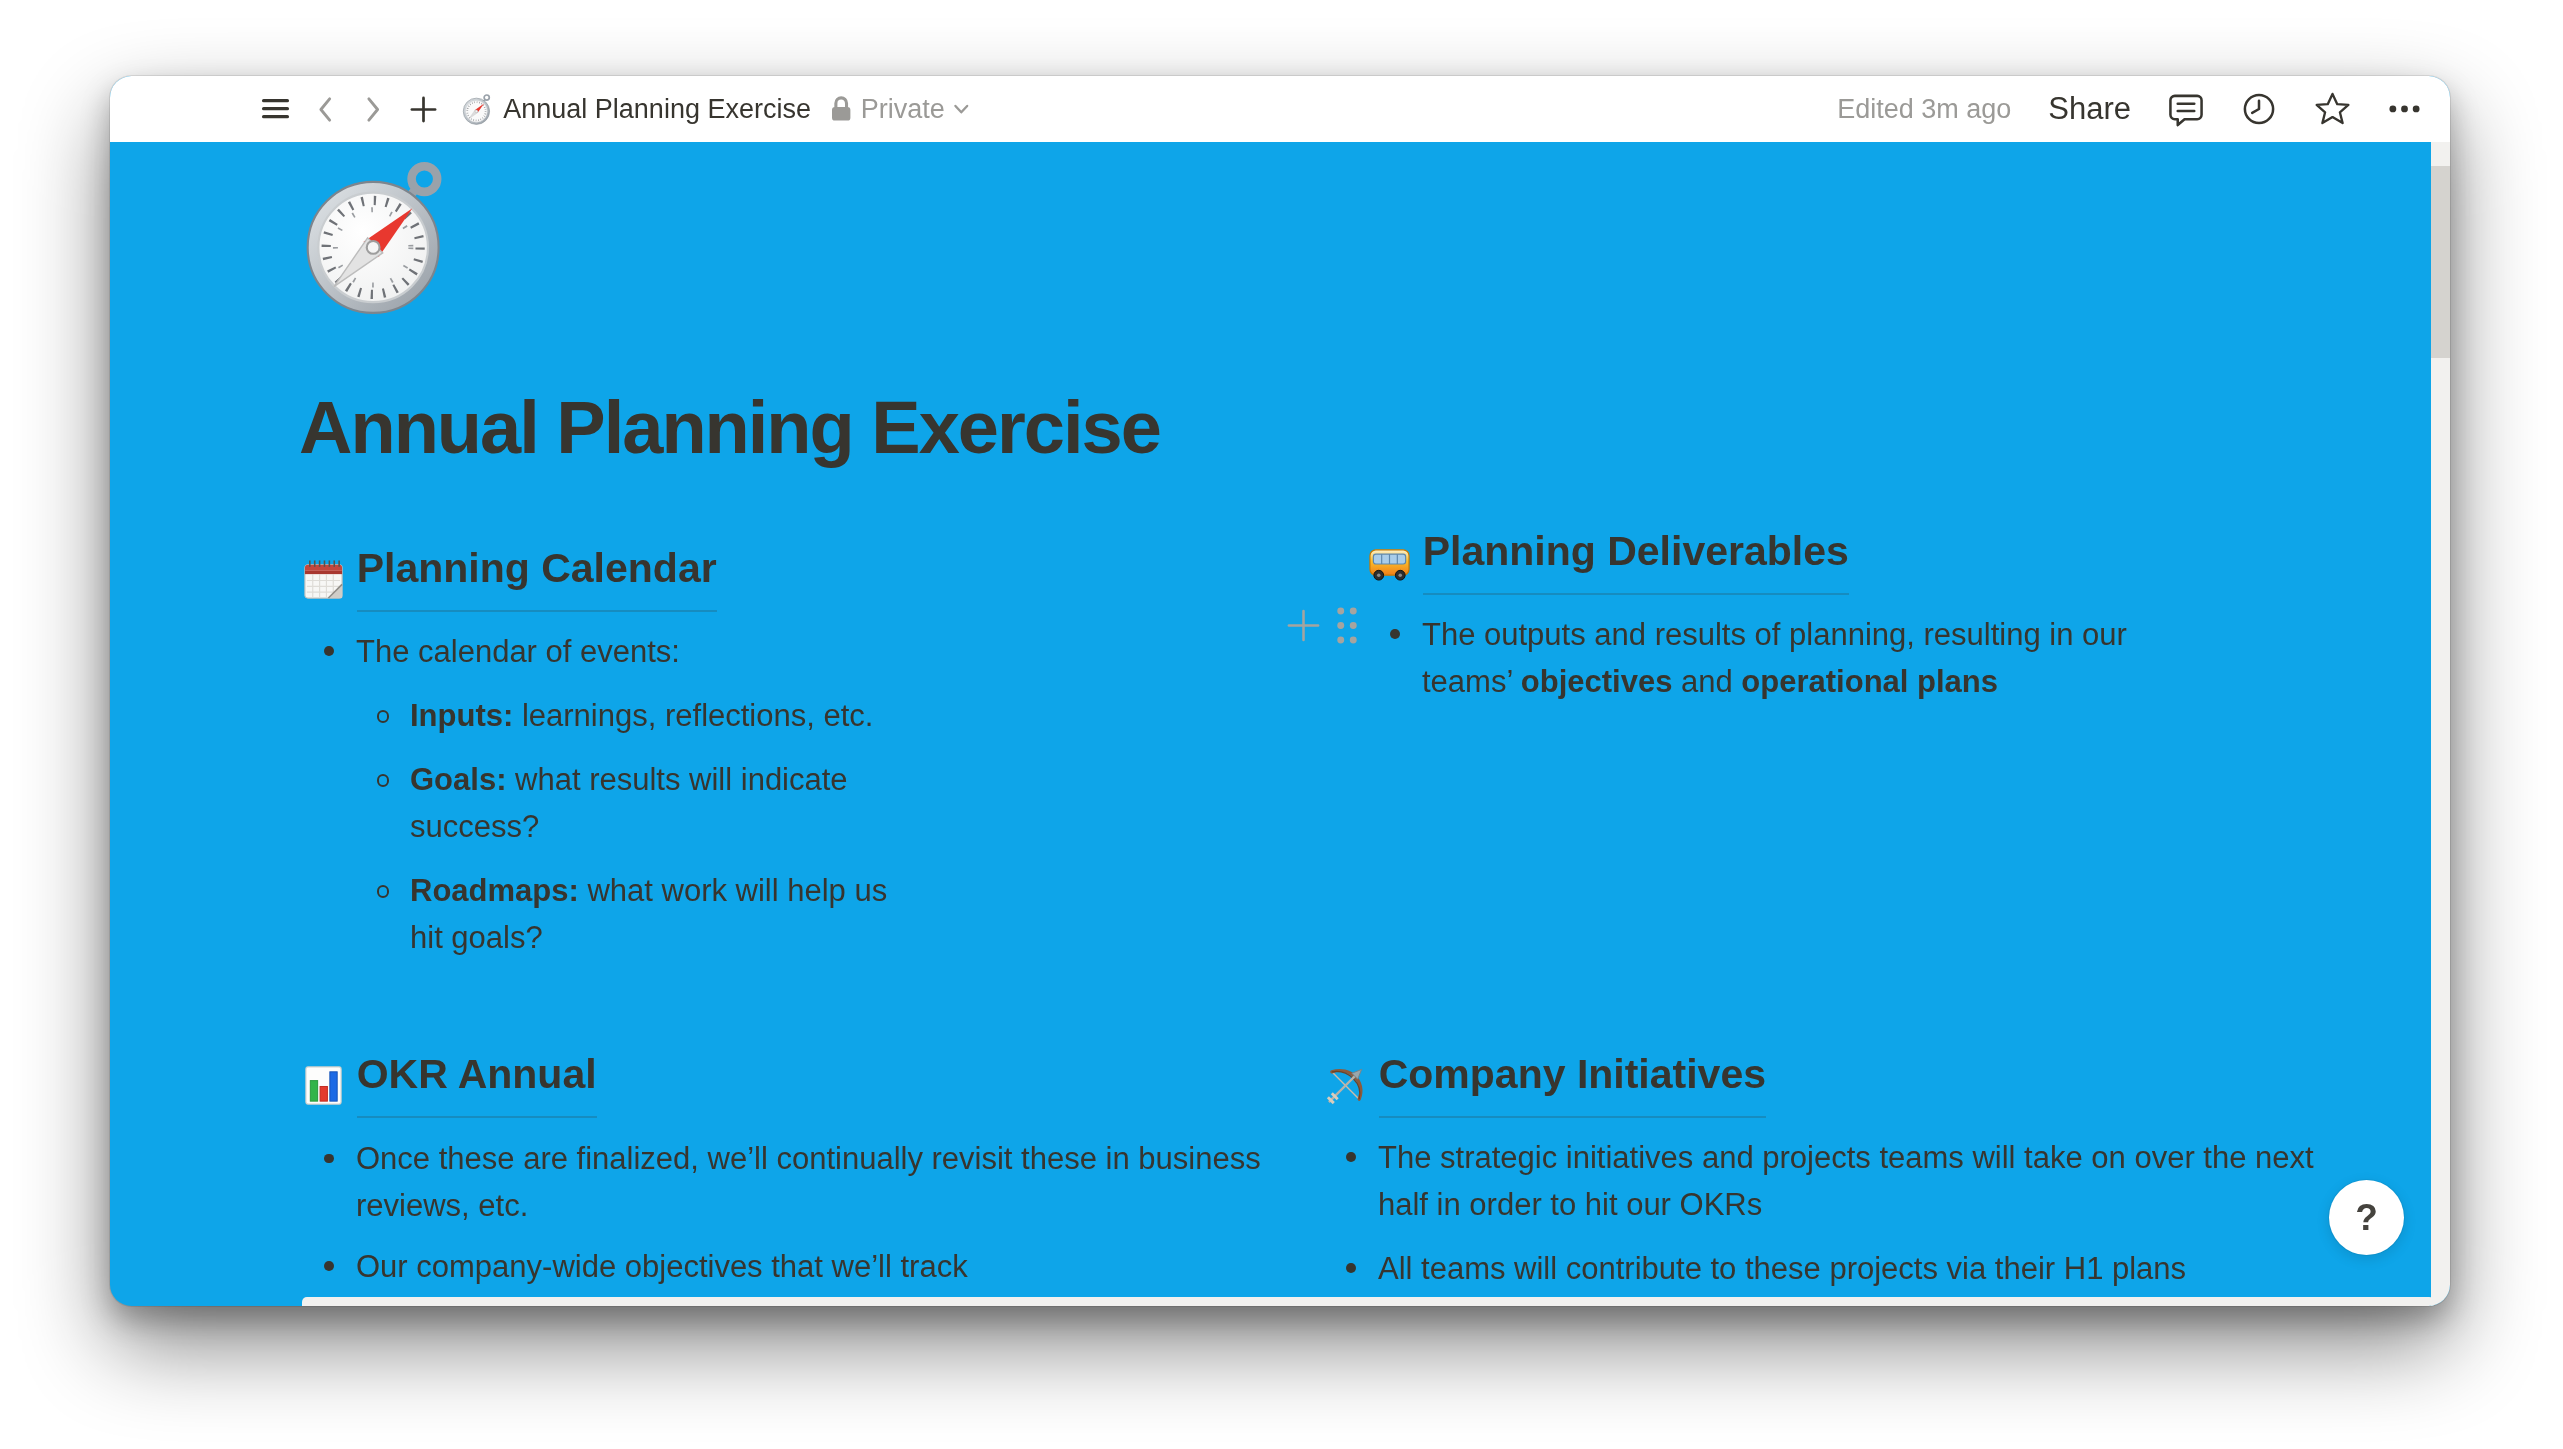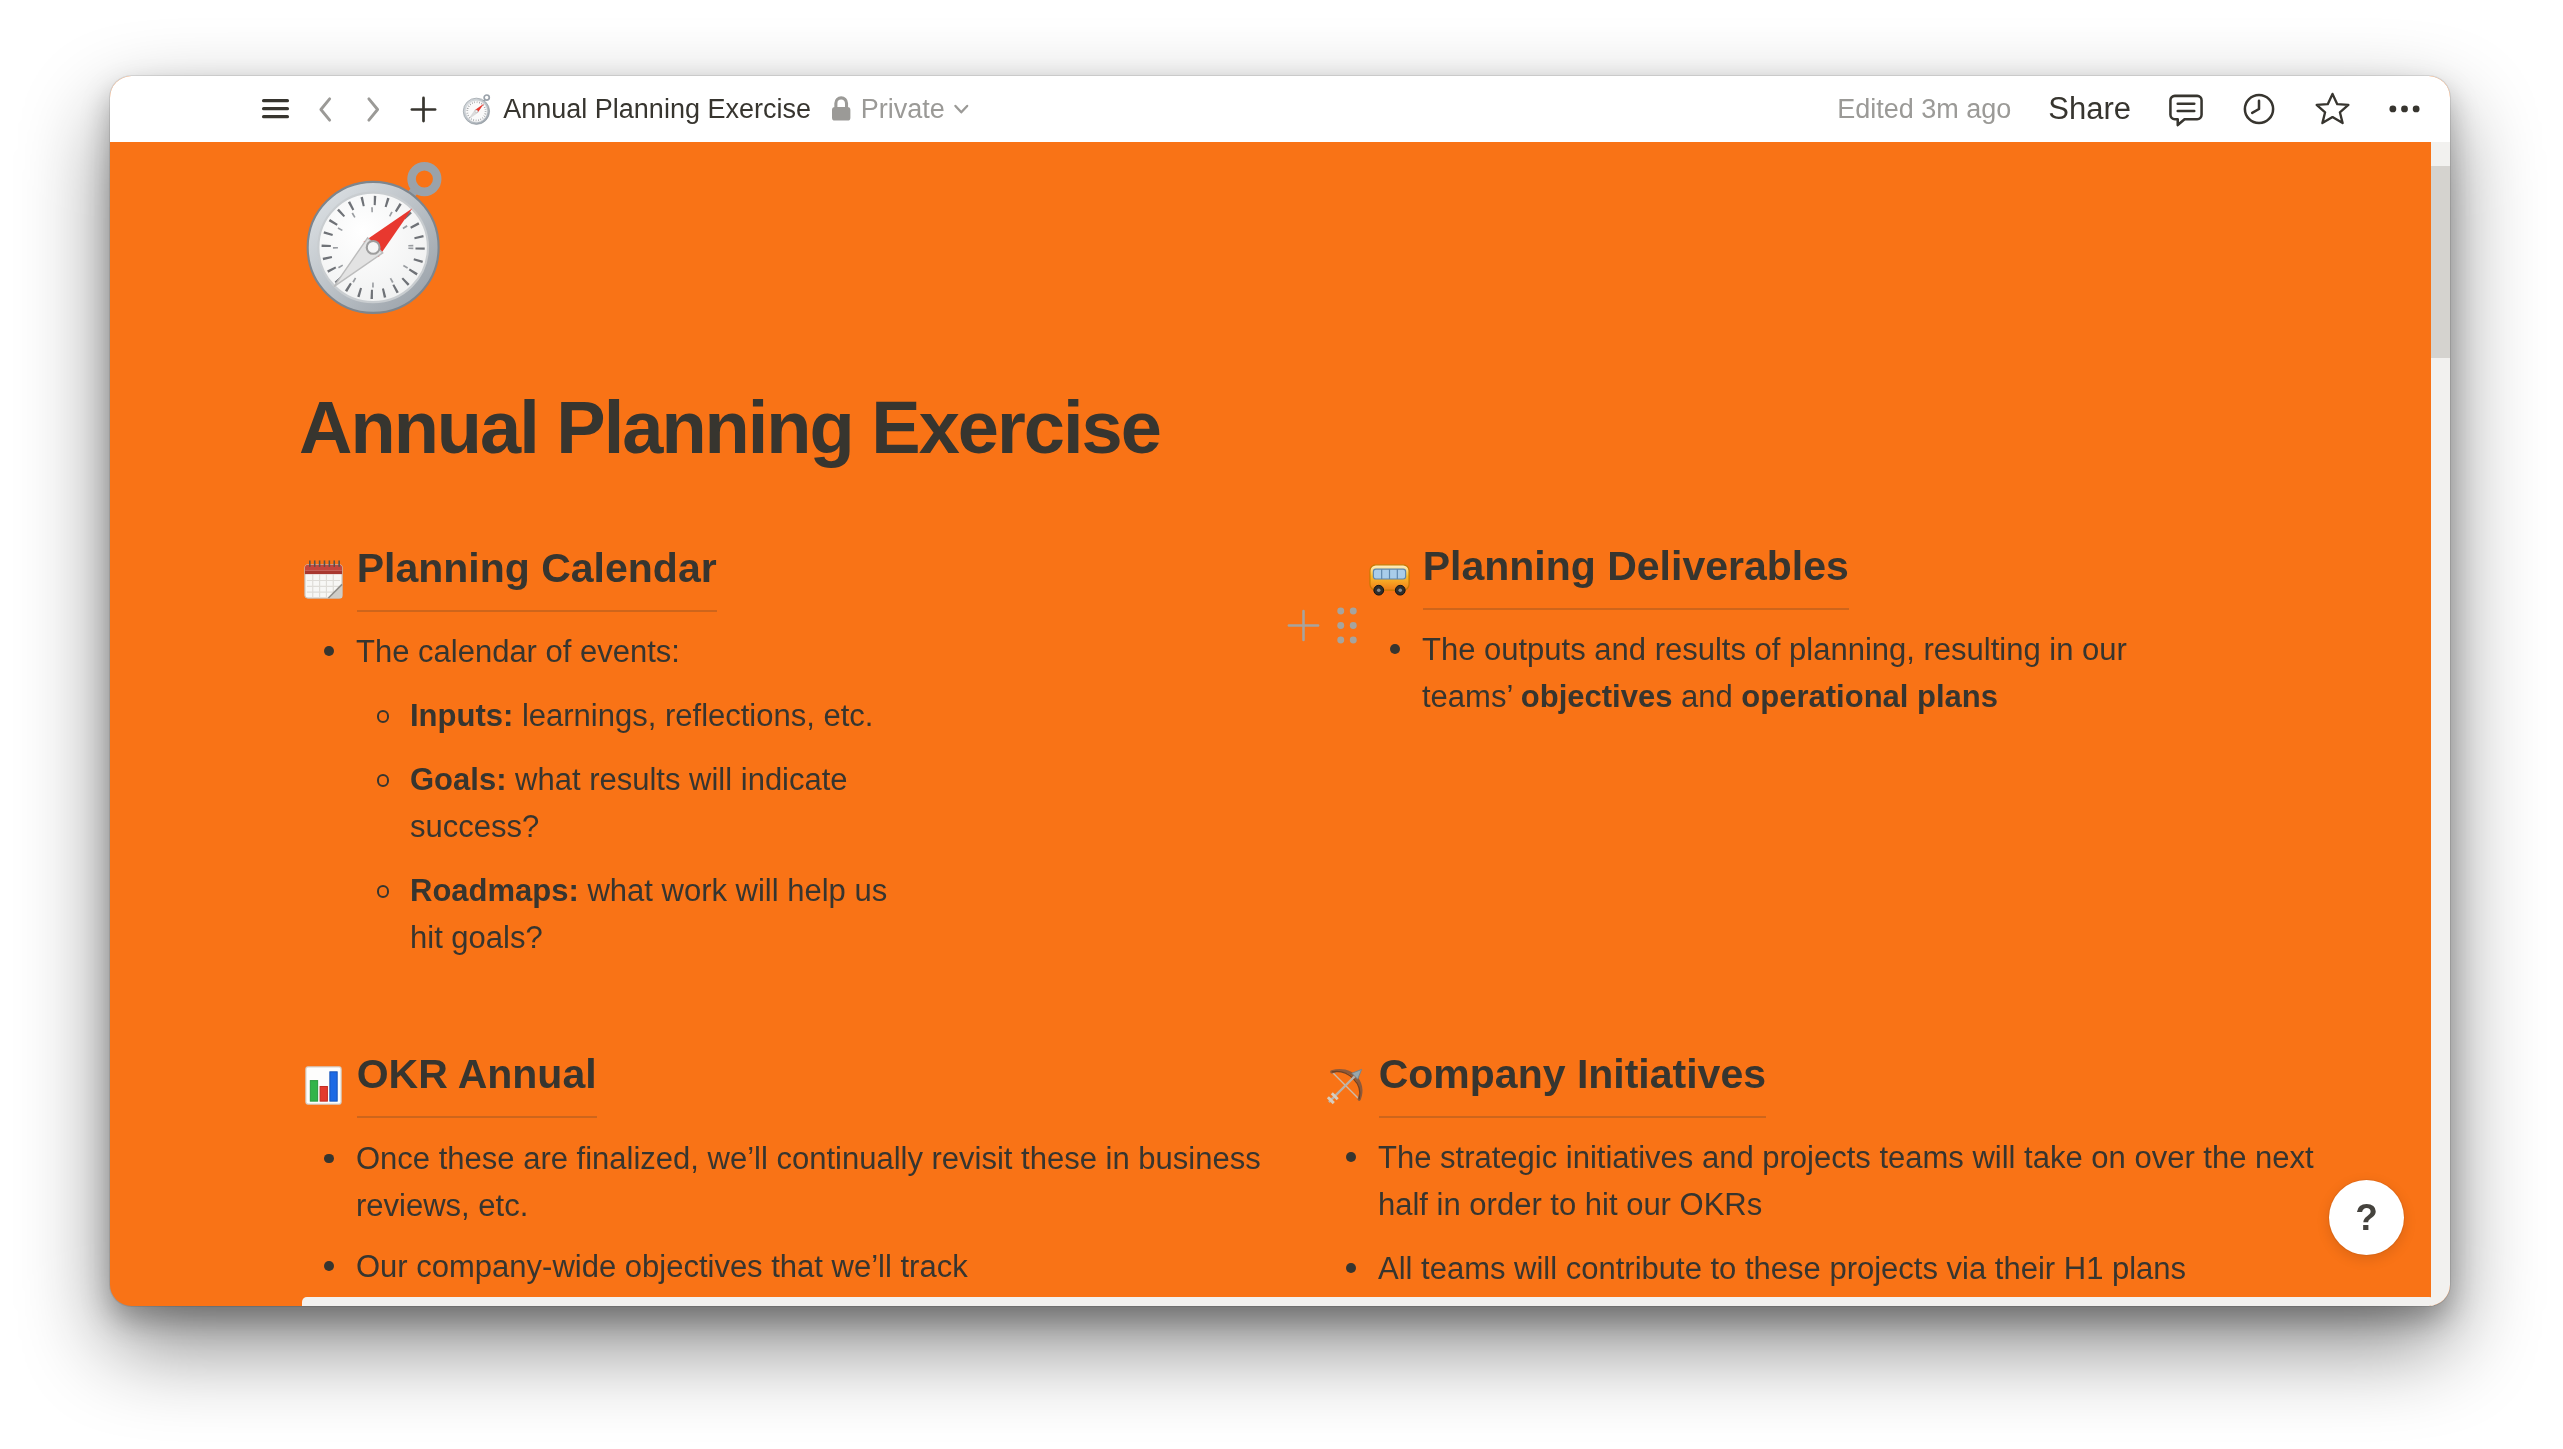--- a/index.html
+++ b/index.html
@@ -3,21 +3,21 @@
 <meta charset="utf-8">
 <style>
   html,body{margin:0;padding:0;}
   body{
     width:2563px;height:1450px;background:#ffffff;overflow:hidden;
     font-family:"Liberation Sans","DejaVu Sans",sans-serif;color:#37352F;
     position:relative;
   }
   .window{
     position:absolute;left:110px;top:76px;width:2340px;height:1230px;
-    background:#f97316;border-radius:21.5px;
+    background:#0ea5e9;border-radius:21.5px;
     box-shadow:0 39px 88px rgba(0,0,0,.48),0 13.7px 29px rgba(0,0,0,.26),0 0 0 1px rgba(0,0,0,.09);
     overflow:hidden;
   }
   
   .toolbar{
     position:absolute;left:0;right:0;top:0;height:66px;
     display:flex;align-items:center;padding:0 29px 0 151px;box-sizing:border-box;
     background:#fff;z-index:5;
   }
   .tb-nav{display:flex;align-items:center;gap:25.4px;}
@@ -31,21 +31,21 @@
   .tb-share{font-size:31px;color:#37352F;white-space:nowrap;cursor:pointer;}
   svg{display:block;}
   
   .page-icon{position:absolute;left:192px;top:78px;width:148px;height:164px;cursor:pointer;}
   .page-title{
     position:absolute;left:189px;top:309px;
     font-size:74px;font-weight:700;letter-spacing:-2px;color:#37352F;white-space:nowrap;
   }
   .col{position:absolute;}
   .col-calendar{left:192px;top:471px;width:615px;}
-  .col-deliverables{left:1258px;top:469px;width:855px;}
+  .col-deliverables{left:1258px;top:454px;width:855px;}
   .col-okr{left:192px;top:977px;width:972px;}
   .col-initiatives{left:1214px;top:977px;width:991px;}
   .section-heading{display:flex;align-items:center;gap:11.7px;margin-bottom:15.6px;}
   .h-emoji{width:43px;height:45px;flex:0 0 auto;}
   .heading-text{
     font-size:41px;font-weight:600;color:#37352F;line-height:43px;
     border-bottom:2px solid rgba(55,53,47,.22);padding-bottom:20px;cursor:pointer;white-space:nowrap;
   }
   .li{display:flex;margin-top:17px;}
   .li.first{margin-top:13.7px;}

